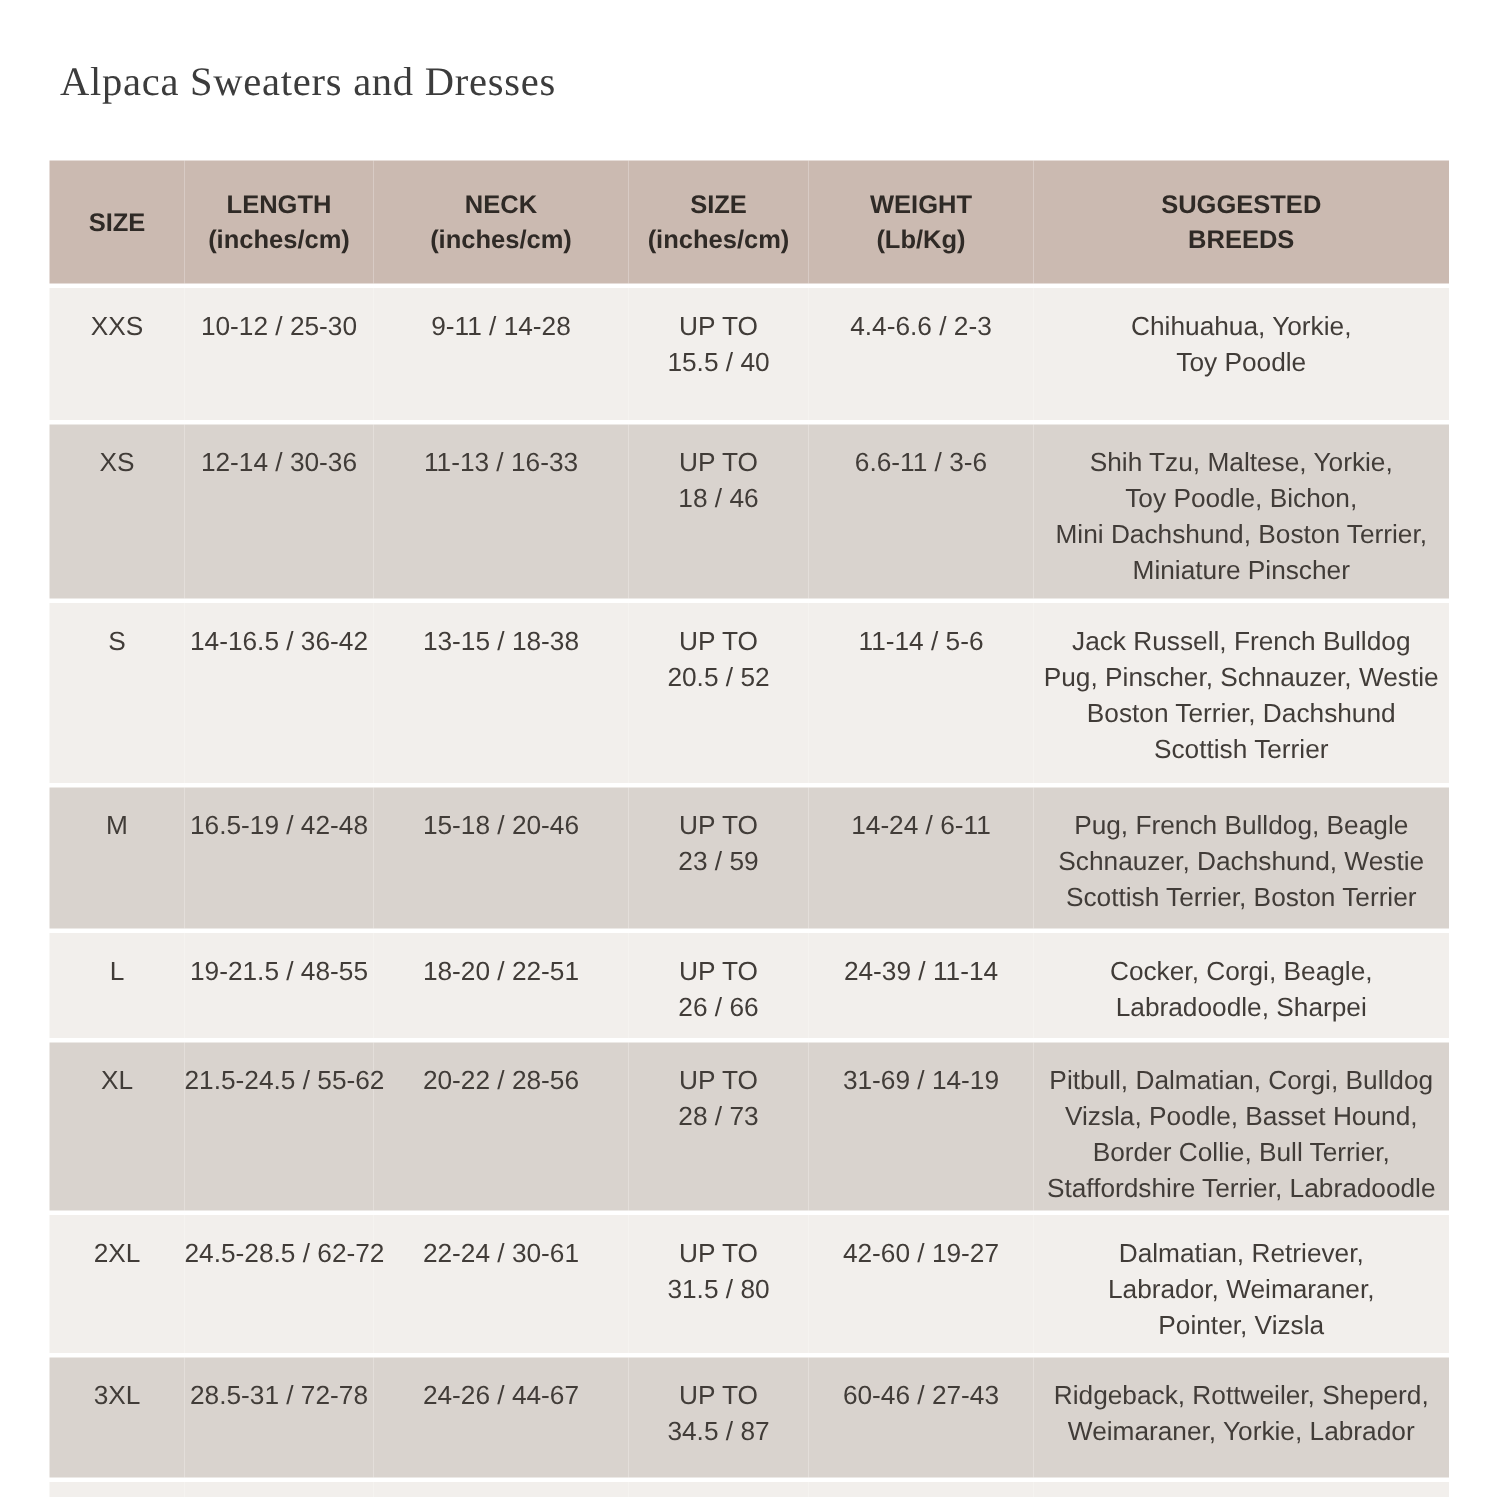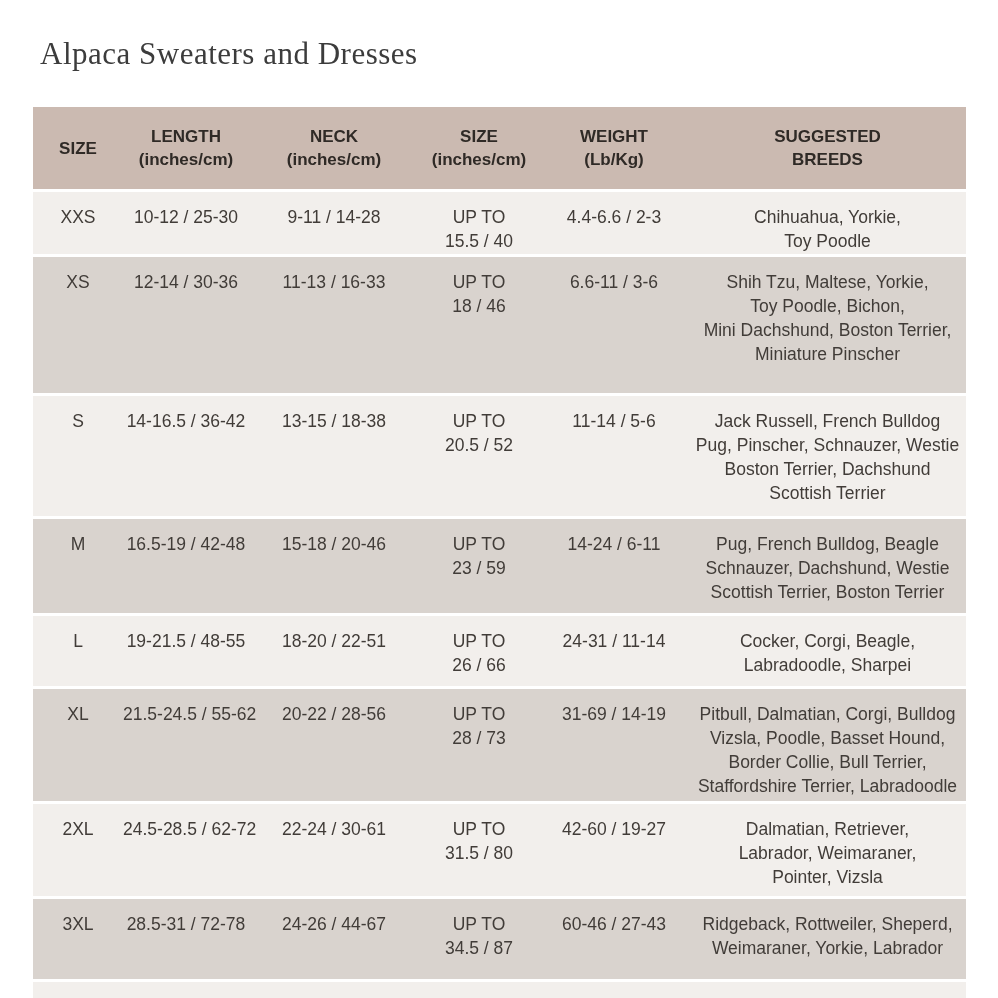--- a/index.html
+++ b/index.html
@@ -7,21 +7,21 @@
     padding: 0;
     width: 998px;
     height: 998px;
     background: #ffffff;
     overflow: hidden;
     font-family: "Liberation Sans", sans-serif;
   }
   .page-title {
     font-family: "Liberation Serif", serif;
     font-weight: 400;
-    font-size: 31px;
+    font-size: 27px;
     line-height: 36px;
     color: #3c3c3c;
     letter-spacing: 0.5px;
     margin: 36px 0 0 40px;
   }
   table.size-chart {
     border-collapse: separate;
     border-spacing: 0 3px;
     table-layout: fixed;
     width: 933px;
@@ -52,22 +52,22 @@
     line-height: 24px;
     text-align: center;
     vertical-align: top;
     white-space: pre;
     padding: 13px 0 0 0;
     overflow: visible;
   }
   tbody tr:nth-child(odd) td  { background: #f2efec; }
   tbody tr:nth-child(even) td { background: #d9d3ce; }
 
-  tr.r0 { height: 62px; }
-  tr.r1 { height: 136px; }
+  tr.r0 { height: 88px; }
+  tr.r1 { height: 116px; }
   tr.r2 { height: 120px; }
   tr.r3 { height: 94px; }
   tr.r4 { height: 70px; }
   tr.r5 { height: 112px; }
   tr.r6 { height: 92px; }
   tr.r7 { height: 80px; }
   tr.r8 { height: 80px; }
 </style>
 </head>
 <body>
@@ -143,21 +143,21 @@
       <td>Pug, French Bulldog, Beagle
 Schnauzer, Dachshund, Westie
 Scottish Terrier, Boston Terrier</td>
     </tr>
     <tr class="r4">
       <td>L</td>
       <td>19-21.5 / 48-55</td>
       <td>18-20 / 22-51</td>
       <td>UP TO
 26 / 66</td>
-      <td>24-31 / 11-14</td>
+      <td>24-39 / 11-14</td>
       <td>Cocker, Corgi, Beagle,
 Labradoodle, Sharpei</td>
     </tr>
     <tr class="r5">
       <td>XL</td>
       <td>21.5-24.5 / 55-62</td>
       <td>20-22 / 28-56</td>
       <td>UP TO
 28 / 73</td>
       <td>31-69 / 14-19</td>

